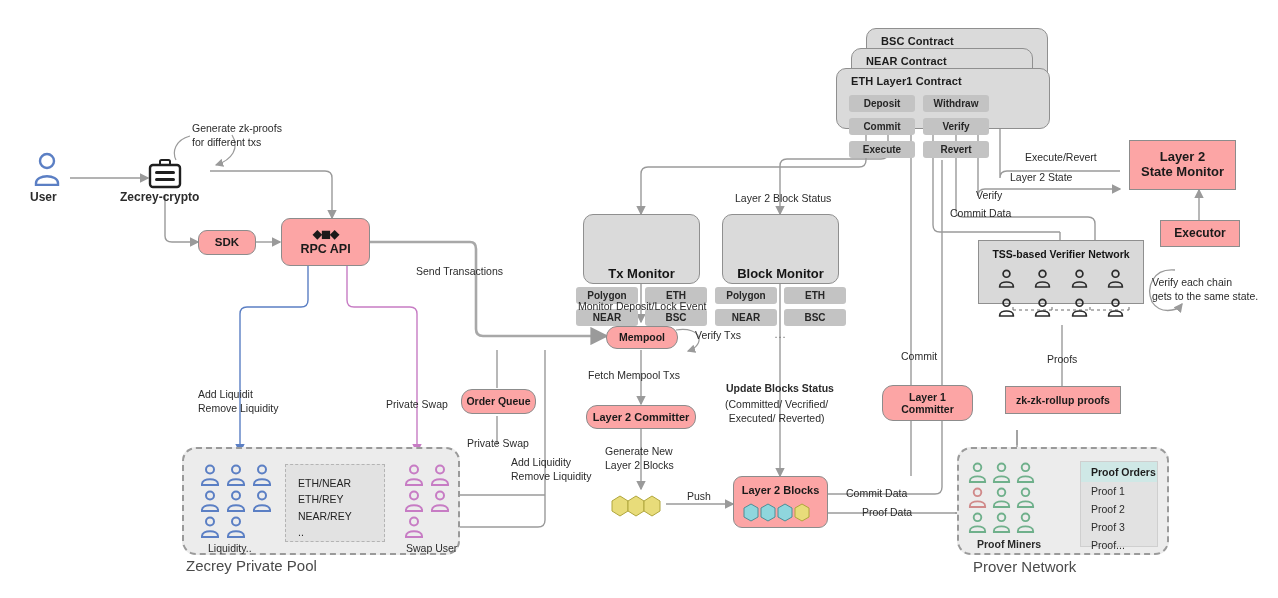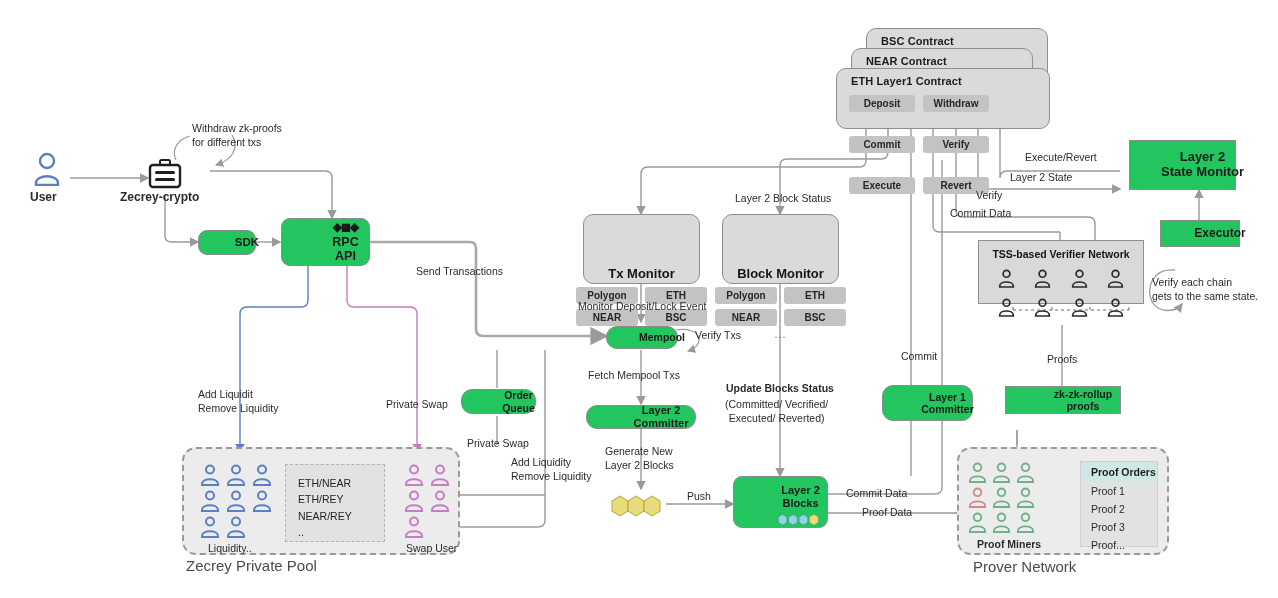--- a/index.html
+++ b/index.html
@@ -3,30 +3,30 @@
 <meta charset="utf-8">
 <title>Zecrey Architecture Diagram</title>
 <style>
   html,body{margin:0;padding:0;background:#ffffff;}
   body{font-family:"Liberation Sans",sans-serif;}
   #stage{position:relative;width:1278px;height:598px;overflow:hidden;background:#fff;}
   #wires{position:absolute;left:0;top:0;width:1278px;height:598px;}
   .node{position:absolute;box-sizing:border-box;}
 
   
-  .gbox{background:#22c55e;border:1px solid #8c8c8c;color:#1a1a1a;
+  .gbox{background:#fca5a5;border:1px solid #8c8c8c;color:#1a1a1a;
         display:flex;flex-direction:column;align-items:center;justify-content:center;
-        font-weight:bold;text-align:center;line-height:1.15;padding-left:40px;}
+        font-weight:bold;text-align:center;line-height:1.15;}
   .gbox.rounded{border-radius:9px;}
   .gbox.pill{border-radius:11px;}
 
   
   .card{background:#dadada;border:1px solid #8f8f8f;border-radius:10px;box-sizing:border-box;}
   .card .card-title{font-size:11px;font-weight:bold;color:#1c1c1c;padding:6px 0 0 14px;letter-spacing:.1px;}
-  .chips{display:flex;flex-wrap:wrap;gap:24px 8px;padding:8px 12px 10px 12px;}
+  .chips{display:flex;flex-wrap:wrap;gap:6px 8px;padding:8px 12px 10px 12px;}
   .chip{background:#c3c3c3;border-radius:3px;font-size:10px;font-weight:bold;color:#262626;
         padding:3px 0;width:66px;text-align:center;}
 
   
   .monitor{background:#dadada;border:1px solid #8f8f8f;border-radius:10px;box-sizing:border-box;
            display:flex;flex-direction:column;align-items:center;padding-top:7px;}
   .monitor .m-title{font-size:13px;font-weight:bold;color:#151515;margin-bottom:6px;margin-top:44px;}
   .mchips{display:grid;grid-template-columns:1fr 1fr;gap:5px 7px;}
   .mchip{background:#c3c3c3;border-radius:3px;font-size:10px;font-weight:bold;color:#262626;
          width:62px;padding:3px 0;text-align:center;}
@@ -174,21 +174,21 @@
 
   <div class="node" style="left:148px;top:158px;width:36px;height:34px;">
     <svg width="34" height="32" viewBox="0 0 34 32">
       <rect x="12" y="2" width="10" height="5" rx="1.5" fill="none" stroke="#1f1f1f" stroke-width="2"></rect>
       <rect x="2" y="7" width="30" height="22" rx="3" fill="none" stroke="#1f1f1f" stroke-width="2.4"></rect>
       <rect x="7" y="13" width="20" height="3" rx="1.5" fill="#1f1f1f"></rect>
       <rect x="7" y="20" width="20" height="3" rx="1.5" fill="#1f1f1f"></rect>
     </svg>
   </div>
   <div class="usr-lbl" style="left:120px;top:190px;">Zecrey-crypto</div>
-  <div class="lbl" style="left:192px;top:122px;">Withdraw zk-proofs
+  <div class="lbl" style="left:192px;top:122px;">Generate zk-proofs
 for different txs</div>
 
   <div class="gbox rounded node" style="left:198px;top:230px;width:58px;height:25px;font-size:11.5px;">SDK</div>
 
   <div class="gbox rounded node" style="left:281px;top:218px;width:89px;height:48px;">
     <span style="font-size:12px;line-height:1;letter-spacing:-1px;">◆◼◆</span>
     <span style="font-size:12.5px;margin-top:2px;">RPC API</span>
   </div>
 
   <div class="card node" style="left:866px;top:28px;width:182px;height:72px;">

